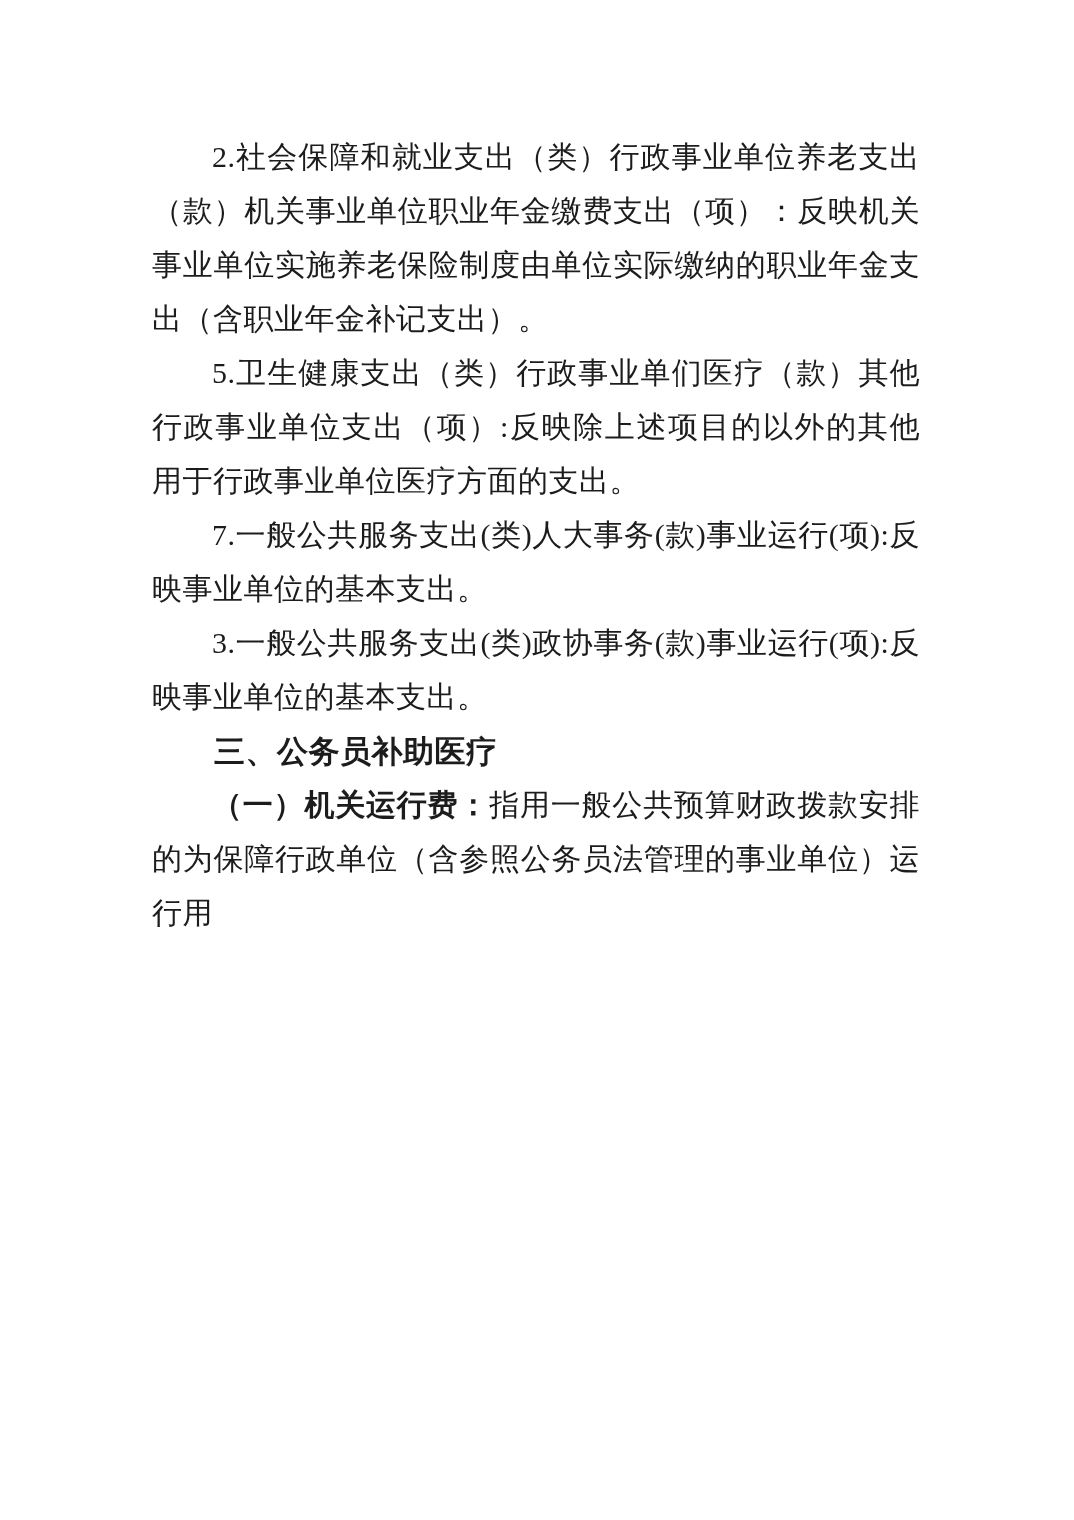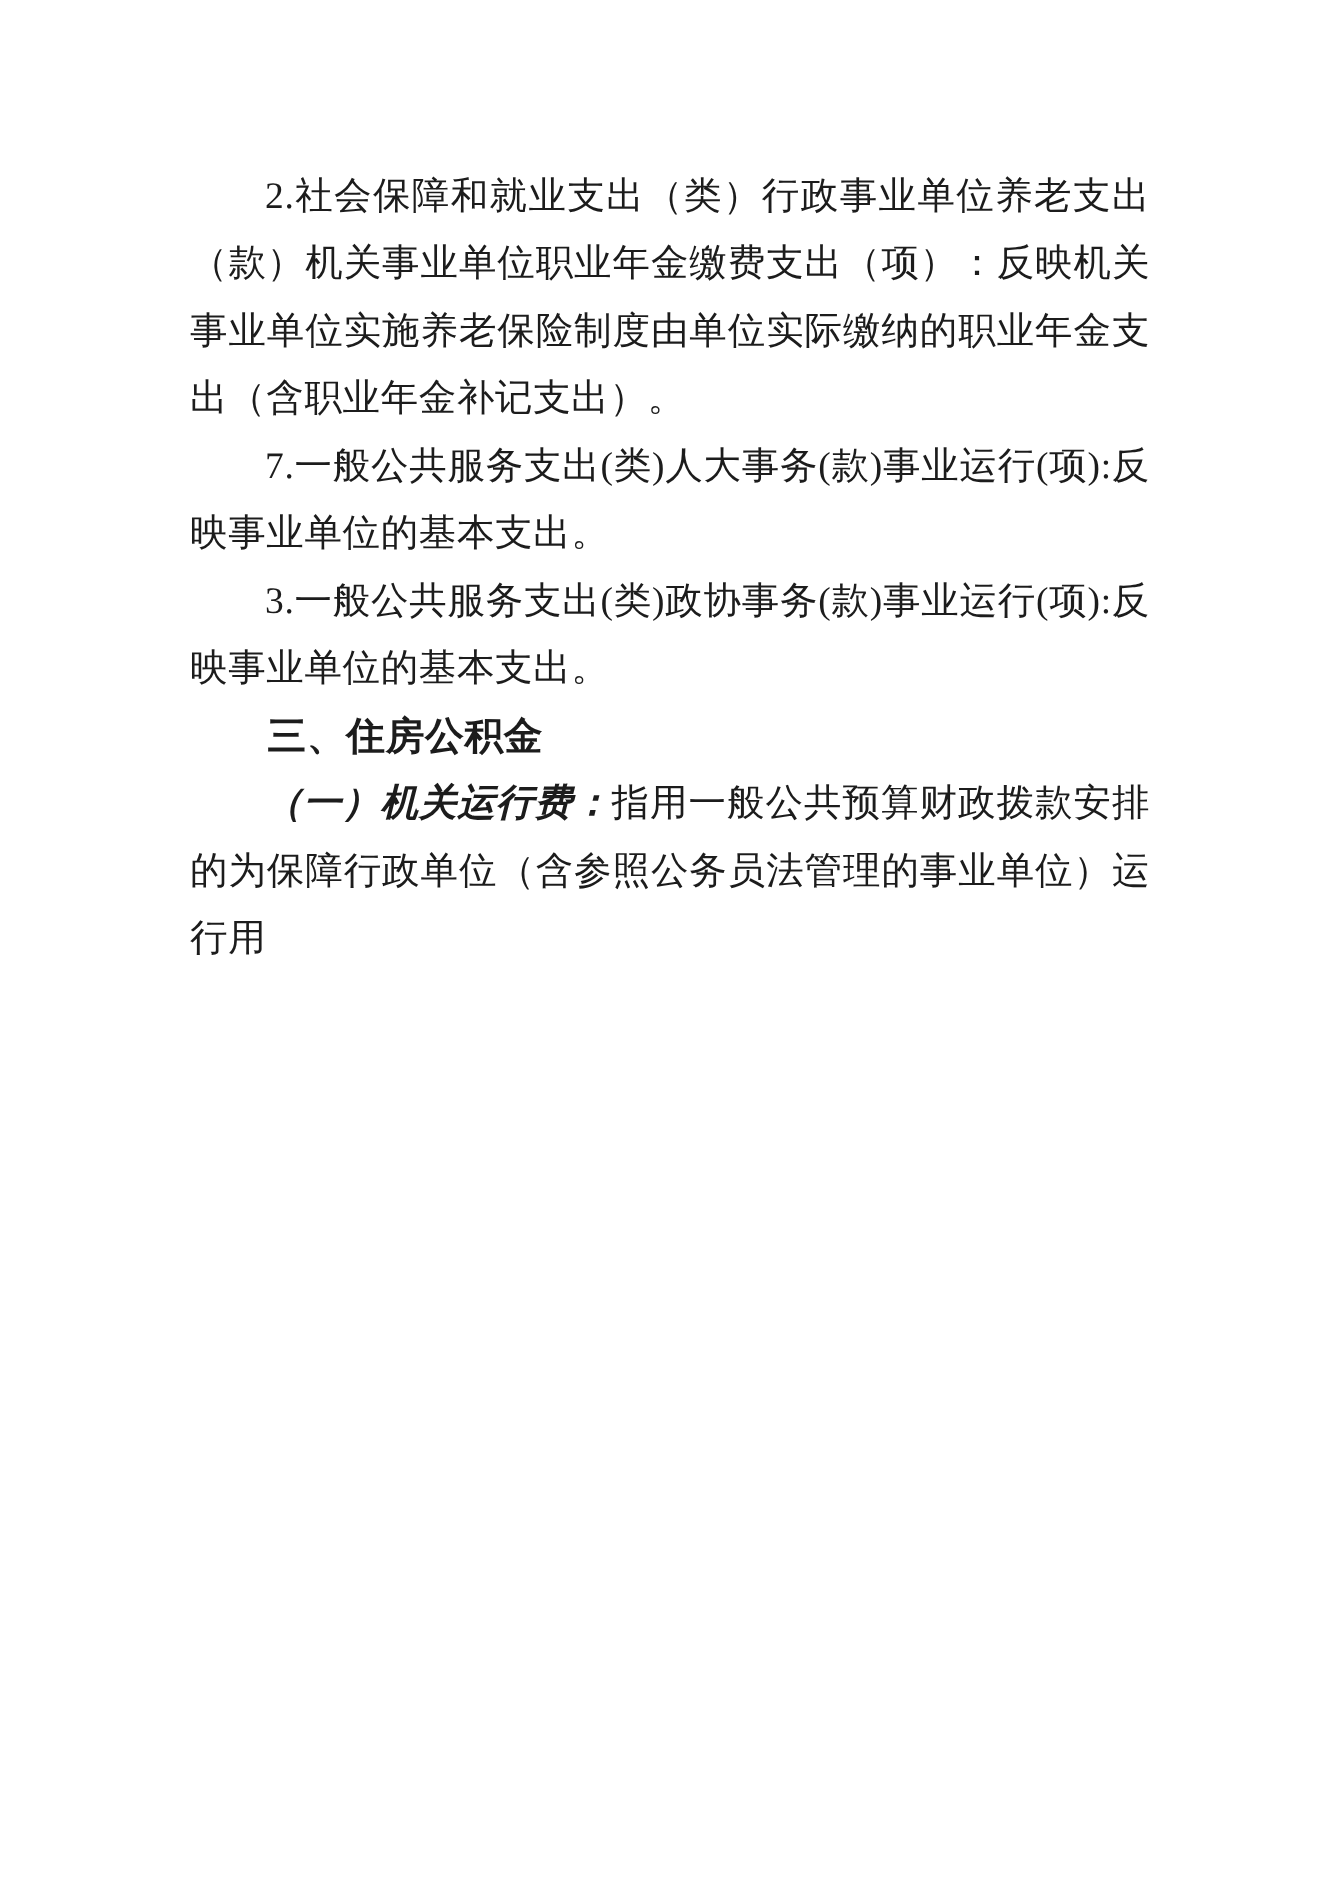--- a/index.html
+++ b/index.html
@@ -39,27 +39,27 @@
     font-family: "DejaVu Sans", "Liberation Sans", sans-serif;
     font-weight: bold;
     font-size: 31px;
     line-height: 54px;
     text-indent: 2em;
     letter-spacing: 0.5px;
   }
   .term-label {
     font-family: "DejaVu Sans", "Liberation Sans", sans-serif;
     font-weight: bold;
-    font-style: italic;
   }
 </style>
 </head>
 <body>
 
 <div class="page">
   <main class="content">
     <p class="para">2.社会保障和就业支出（类）行政事业单位养老支出（款）机关事业单位职业年金缴费支出（项）：反映机关事业单位实施养老保险制度由单位实际缴纳的职业年金支出（含职业年金补记支出）。</p>
+    <p class="para">5.卫生健康支出（类）行政事业单们医疗（款）其他行政事业单位支出（项）:反映除上述项目的以外的其他用于行政事业单位医疗方面的支出。</p>
     <p class="para">7.一般公共服务支出(类)人大事务(款)事业运行(项):反映事业单位的基本支出。</p>
     <p class="para">3.一般公共服务支出(类)政协事务(款)事业运行(项):反映事业单位的基本支出。</p>
-    <h2 class="section-heading">三、住房公积金</h2>
+    <h2 class="section-heading">三、公务员补助医疗</h2>
     <p class="para"><span class="term-label">（一）机关运行费：</span><span>指用一般公共预算财政拨款安排的为保障行政单位（含参照公务员法管理的事业单位）运行用</span></p>
   </main>
 </div>
 
 </body></html>

